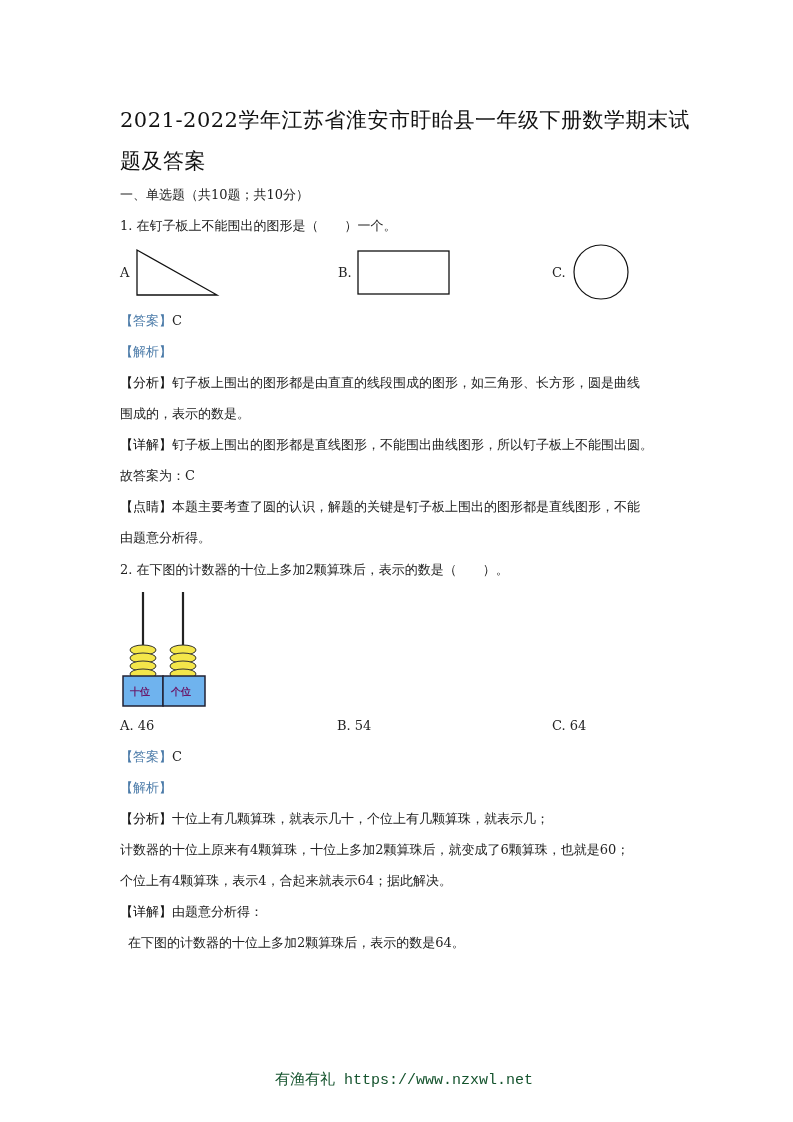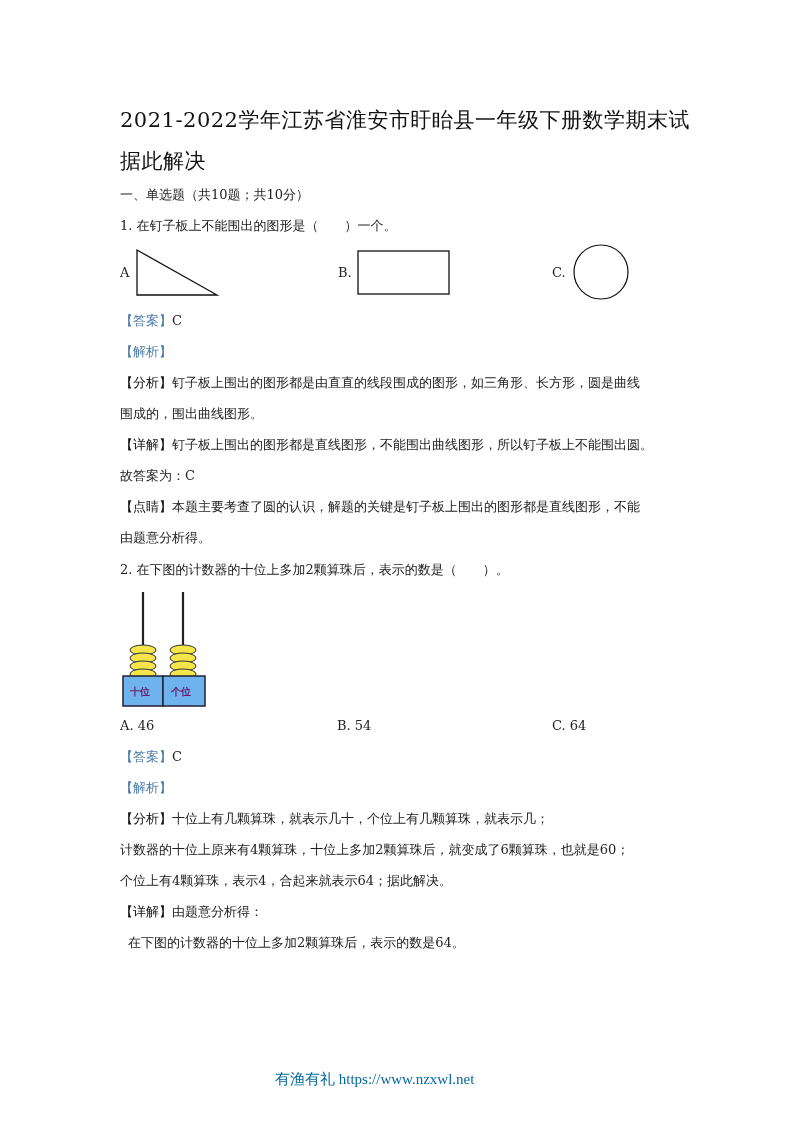--- a/index.html
+++ b/index.html
@@ -3,29 +3,29 @@
 <meta charset="utf-8">
 <style>
   html, body { margin: 0; padding: 0; background: #ffffff; }
   body { width: 793px; height: 1122px; position: relative; overflow: hidden;
          font-family: "DejaVu Serif", "Liberation Serif", serif; color: #222; }
   .abs { position: absolute; white-space: nowrap; }
   .title { font-size: 21px; font-family: "DejaVu Serif", serif; color: #111; letter-spacing: 0.5px; }
   .txt { font-size: 13px; line-height: 16px; }
   .label-blue { color: #4a7aa8; }
   .label-black { color: #111; margin-top: 44px; }
-  .footer { font-family: Liberation Serif, serif; font-size: 15px; color: #0369a1; }
+  .footer { font-family: Liberation Mono, monospace; font-size: 15px; color: #14532d; }
   svg { position: absolute; }
   .base-text { font-family: "DejaVu Sans", sans-serif; font-size: 10px; font-weight: bold; fill: #6a1a6a; }
 </style>
 </head>
 <body>
 
 <div class="abs title" style="left:120px; top:106px;">2021-2022学年江苏省淮安市盱眙县一年级下册数学期末试</div>
-<div class="abs title" style="left:120px; top:147px;">据此解决</div>
+<div class="abs title" style="left:120px; top:147px;">题及答案</div>
 <div class="abs txt" style="left:120px; top:187px;">一、单选题（共10题；共10分）</div>
 
 <div class="abs txt" style="left:120px; top:218px;">
   <span>1.</span>
   <span>在钉子板上不能围出的图形是（　　）一个。</span>
 </div>
 
 <div class="abs txt" style="left:120px; top:265px;">A</div>
 <svg style="left:130px; top:245px;" width="100" height="60">
   <polygon points="7,5 7,50 87,50" fill="none" stroke="#111" stroke-width="1.3"></polygon>
@@ -42,21 +42,21 @@
 </svg>
 
 <div class="abs txt" style="left:120px; top:313px;">
   <span class="label-blue">【答案】</span><span>C</span>
 </div>
 <div class="abs txt label-blue" style="left:120px; top:344px;">【解析】</div>
 
 <div class="abs txt" style="left:120px; top:375px;">
   <span class="label-black">【分析】</span><span>钉子板上围出的图形都是由直直的线段围成的图形，如三角形、长方形，圆是曲线</span>
 </div>
-<div class="abs txt" style="left:120px; top:406px;">围成的，围出曲线图形。</div>
+<div class="abs txt" style="left:120px; top:406px;">围成的，表示的数是。</div>
 
 <div class="abs txt" style="left:120px; top:437px;">
   <span class="label-black">【详解】</span><span>钉子板上围出的图形都是直线图形，不能围出曲线图形，所以钉子板上不能围出圆。</span>
 </div>
 <div class="abs txt" style="left:120px; top:468px;">故答案为：C</div>
 
 <div class="abs txt" style="left:120px; top:499px;">
   <span class="label-black">【点睛】</span><span>本题主要考查了圆的认识，解题的关键是钉子板上围出的图形都是直线图形，不能</span>
 </div>
 <div class="abs txt" style="left:120px; top:530px;">由题意分析得。</div>

